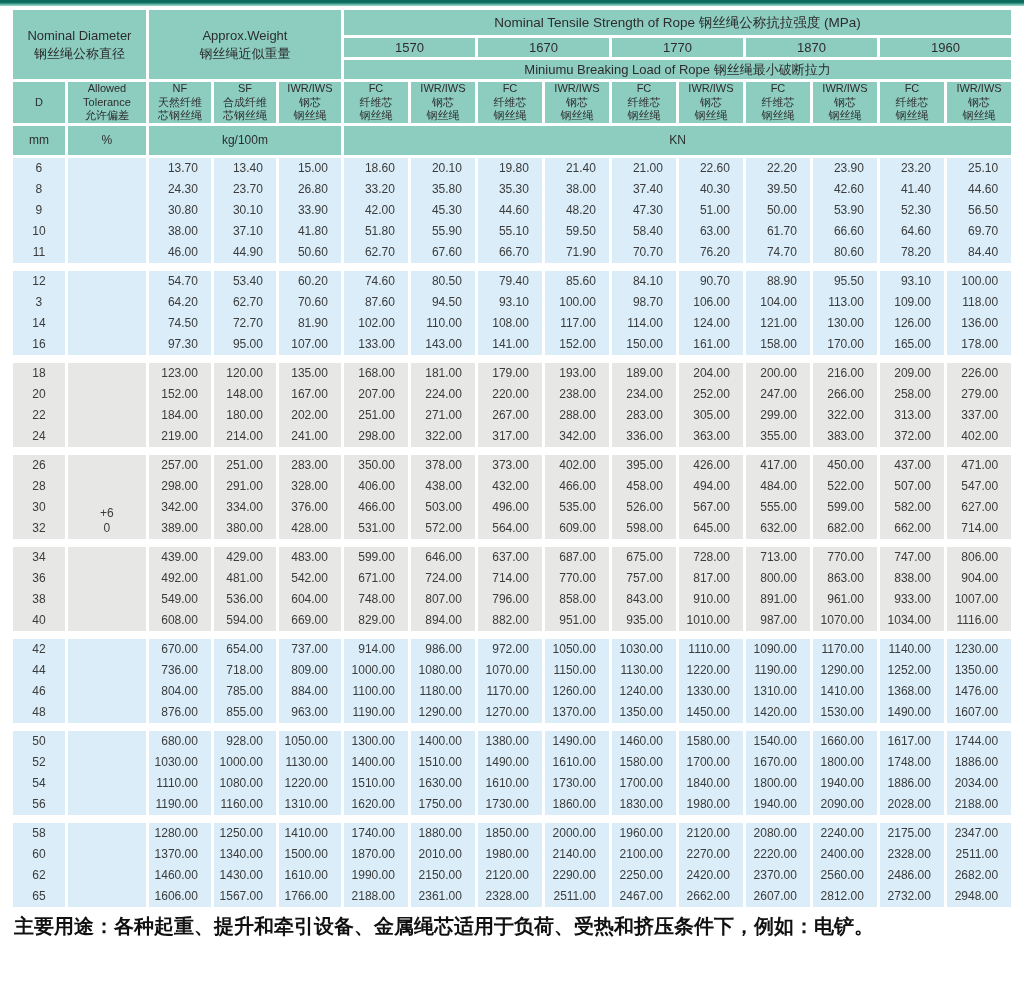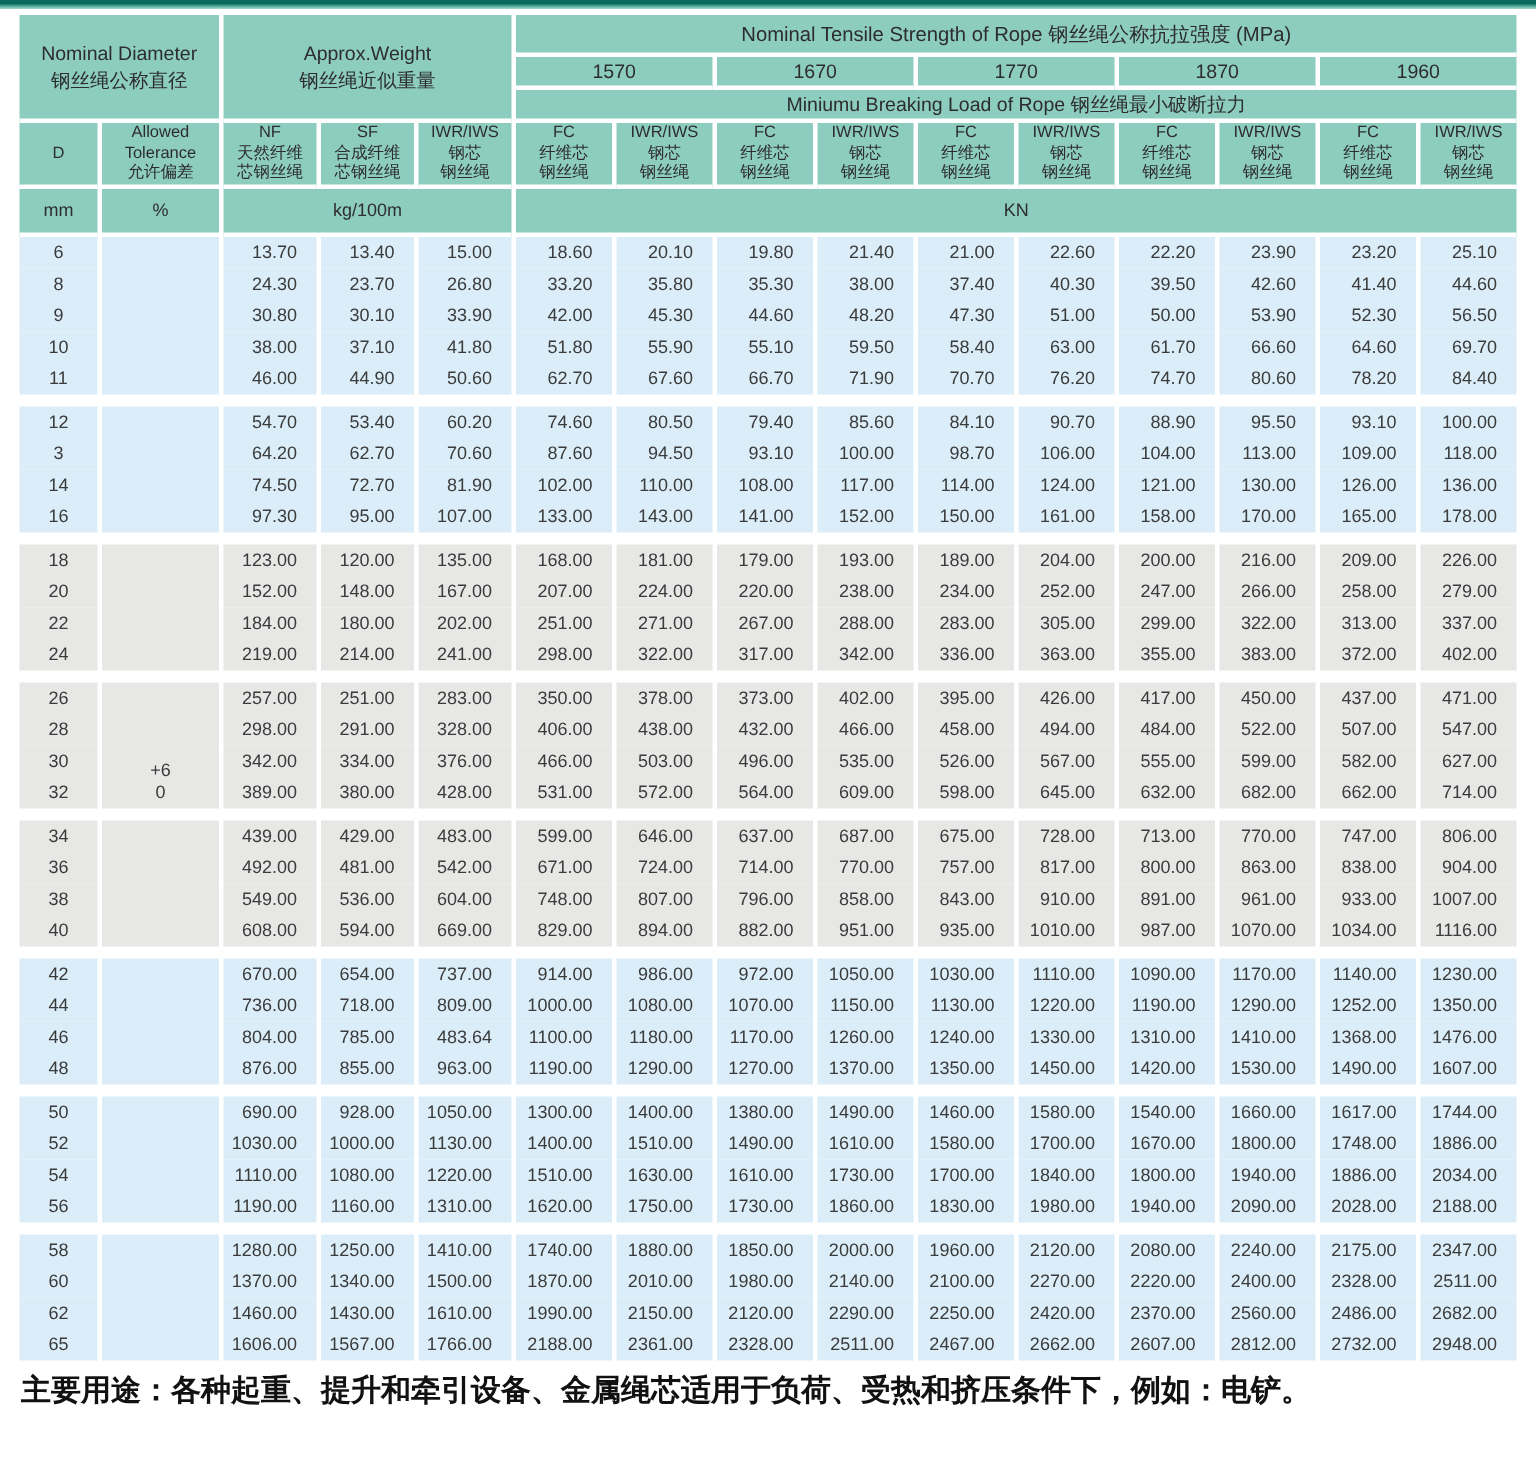--- a/index.html
+++ b/index.html
@@ -534,21 +534,21 @@
         <td class="num">1220.00</td>
         <td class="num">1190.00</td>
         <td class="num">1290.00</td>
         <td class="num">1252.00</td>
         <td class="num">1350.00</td>
       </tr>
       <tr class="grow blue">
         <td class="dcol">46</td>
         <td class="num">804.00</td>
         <td class="num">785.00</td>
-        <td class="num">483.64</td>
+        <td class="num">884.00</td>
         <td class="num">1100.00</td>
         <td class="num">1180.00</td>
         <td class="num">1170.00</td>
         <td class="num">1260.00</td>
         <td class="num">1240.00</td>
         <td class="num">1330.00</td>
         <td class="num">1310.00</td>
         <td class="num">1410.00</td>
         <td class="num">1368.00</td>
         <td class="num">1476.00</td>
@@ -568,21 +568,21 @@
         <td class="num">1530.00</td>
         <td class="num">1490.00</td>
         <td class="num">1607.00</td>
       </tr>
       <tr class="spacer">
         <td colspan="15"></td>
       </tr>
       <tr class="grow blue">
         <td class="dcol">50</td>
         <td rowspan="4" class="tol"></td>
-        <td class="num">690.00</td>
+        <td class="num">680.00</td>
         <td class="num">928.00</td>
         <td class="num">1050.00</td>
         <td class="num">1300.00</td>
         <td class="num">1400.00</td>
         <td class="num">1380.00</td>
         <td class="num">1490.00</td>
         <td class="num">1460.00</td>
         <td class="num">1580.00</td>
         <td class="num">1540.00</td>
         <td class="num">1660.00</td>

